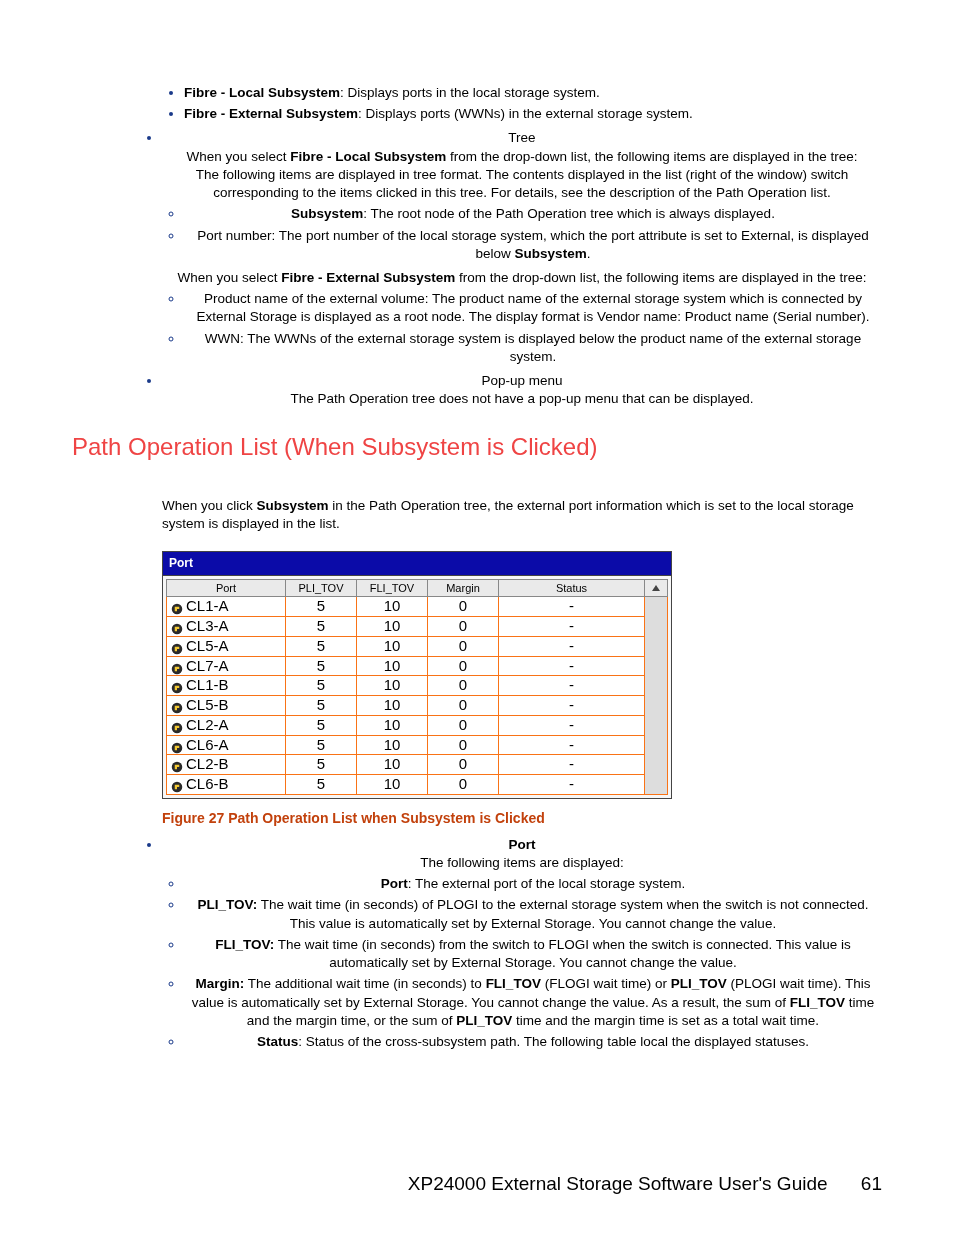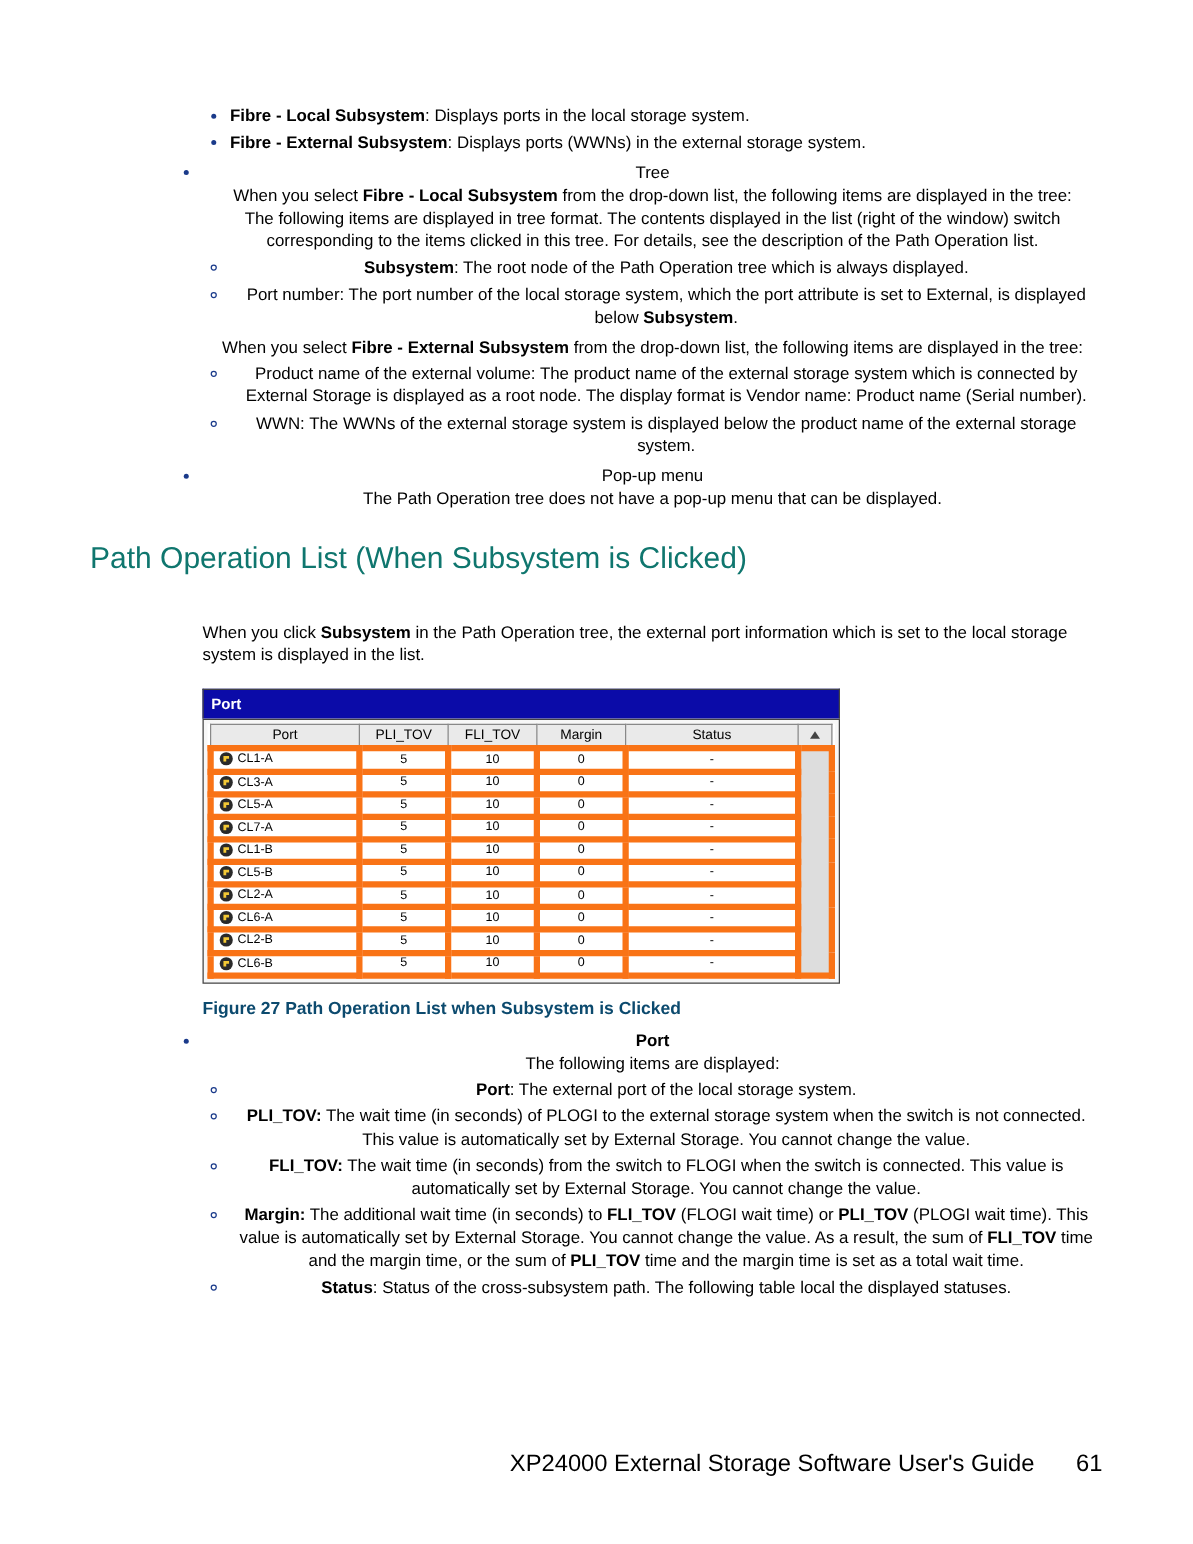--- a/index.html
+++ b/index.html
@@ -16,26 +16,26 @@
   .content { margin-left: 90px; margin-top: 34px; }
   ul { margin: 2px 0 6px 0; padding-left: 20px; }
   ul.outer { padding-left: 0px; text-align: center; }
   ul.inner { padding-left: 22px; }
   li { margin: 3px 0; }
   li::marker { color: #1a3a8a; }
   .bold { font-weight: bold; }
   h2.section-title {
     font-family: Arial, Helvetica, sans-serif;
     font-weight: normal;
-    color: #0f766e;
+    color: #ef4444;
     font-size: 24px;
     margin: 22px 0 2px 0;
   }
   .figure-caption {
-    color: #0c4a6e;
+    color: #c2410c;
     font-weight: bold;
     font-size: 14px;
     margin: 10px 0 8px 0;
   }
   .port-panel {
     margin: 18px 0 10px 0;
     width: 510px;
   }
   .port-header {
     background: #0b0ba8;
@@ -59,23 +59,23 @@
   }
   table.port-table th {
     font-weight: normal;
     border: 1px solid #888;
     background: #eaeaea;
     padding: 1px 4px;
     font-size: 11px;
     text-align: center;
   }
   table.port-table td {
-    border: 5px solid #f97316;
+    border: 1px solid #f97316;
     padding: 0 4px;
-    font-size: 10px;
+    font-size: 15px;
     text-align: center;
     line-height: 1.25;
   }
   table.port-table td.portcell { text-align: left; }
   .port-icon {
     display: inline-block;
     width: 12px; height: 12px;
     vertical-align: middle;
     margin-right: 3px;
   }

